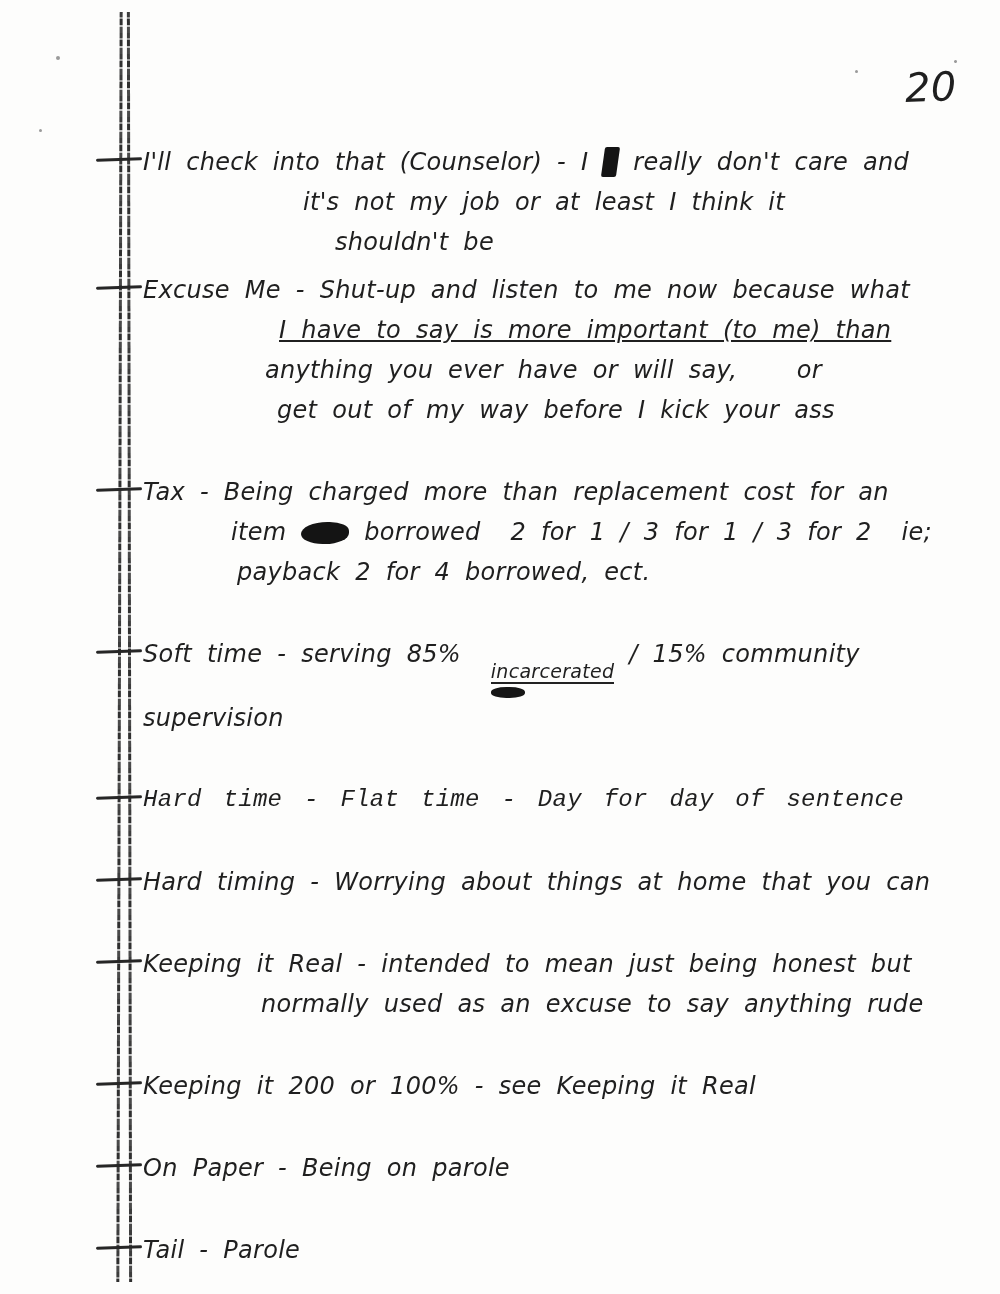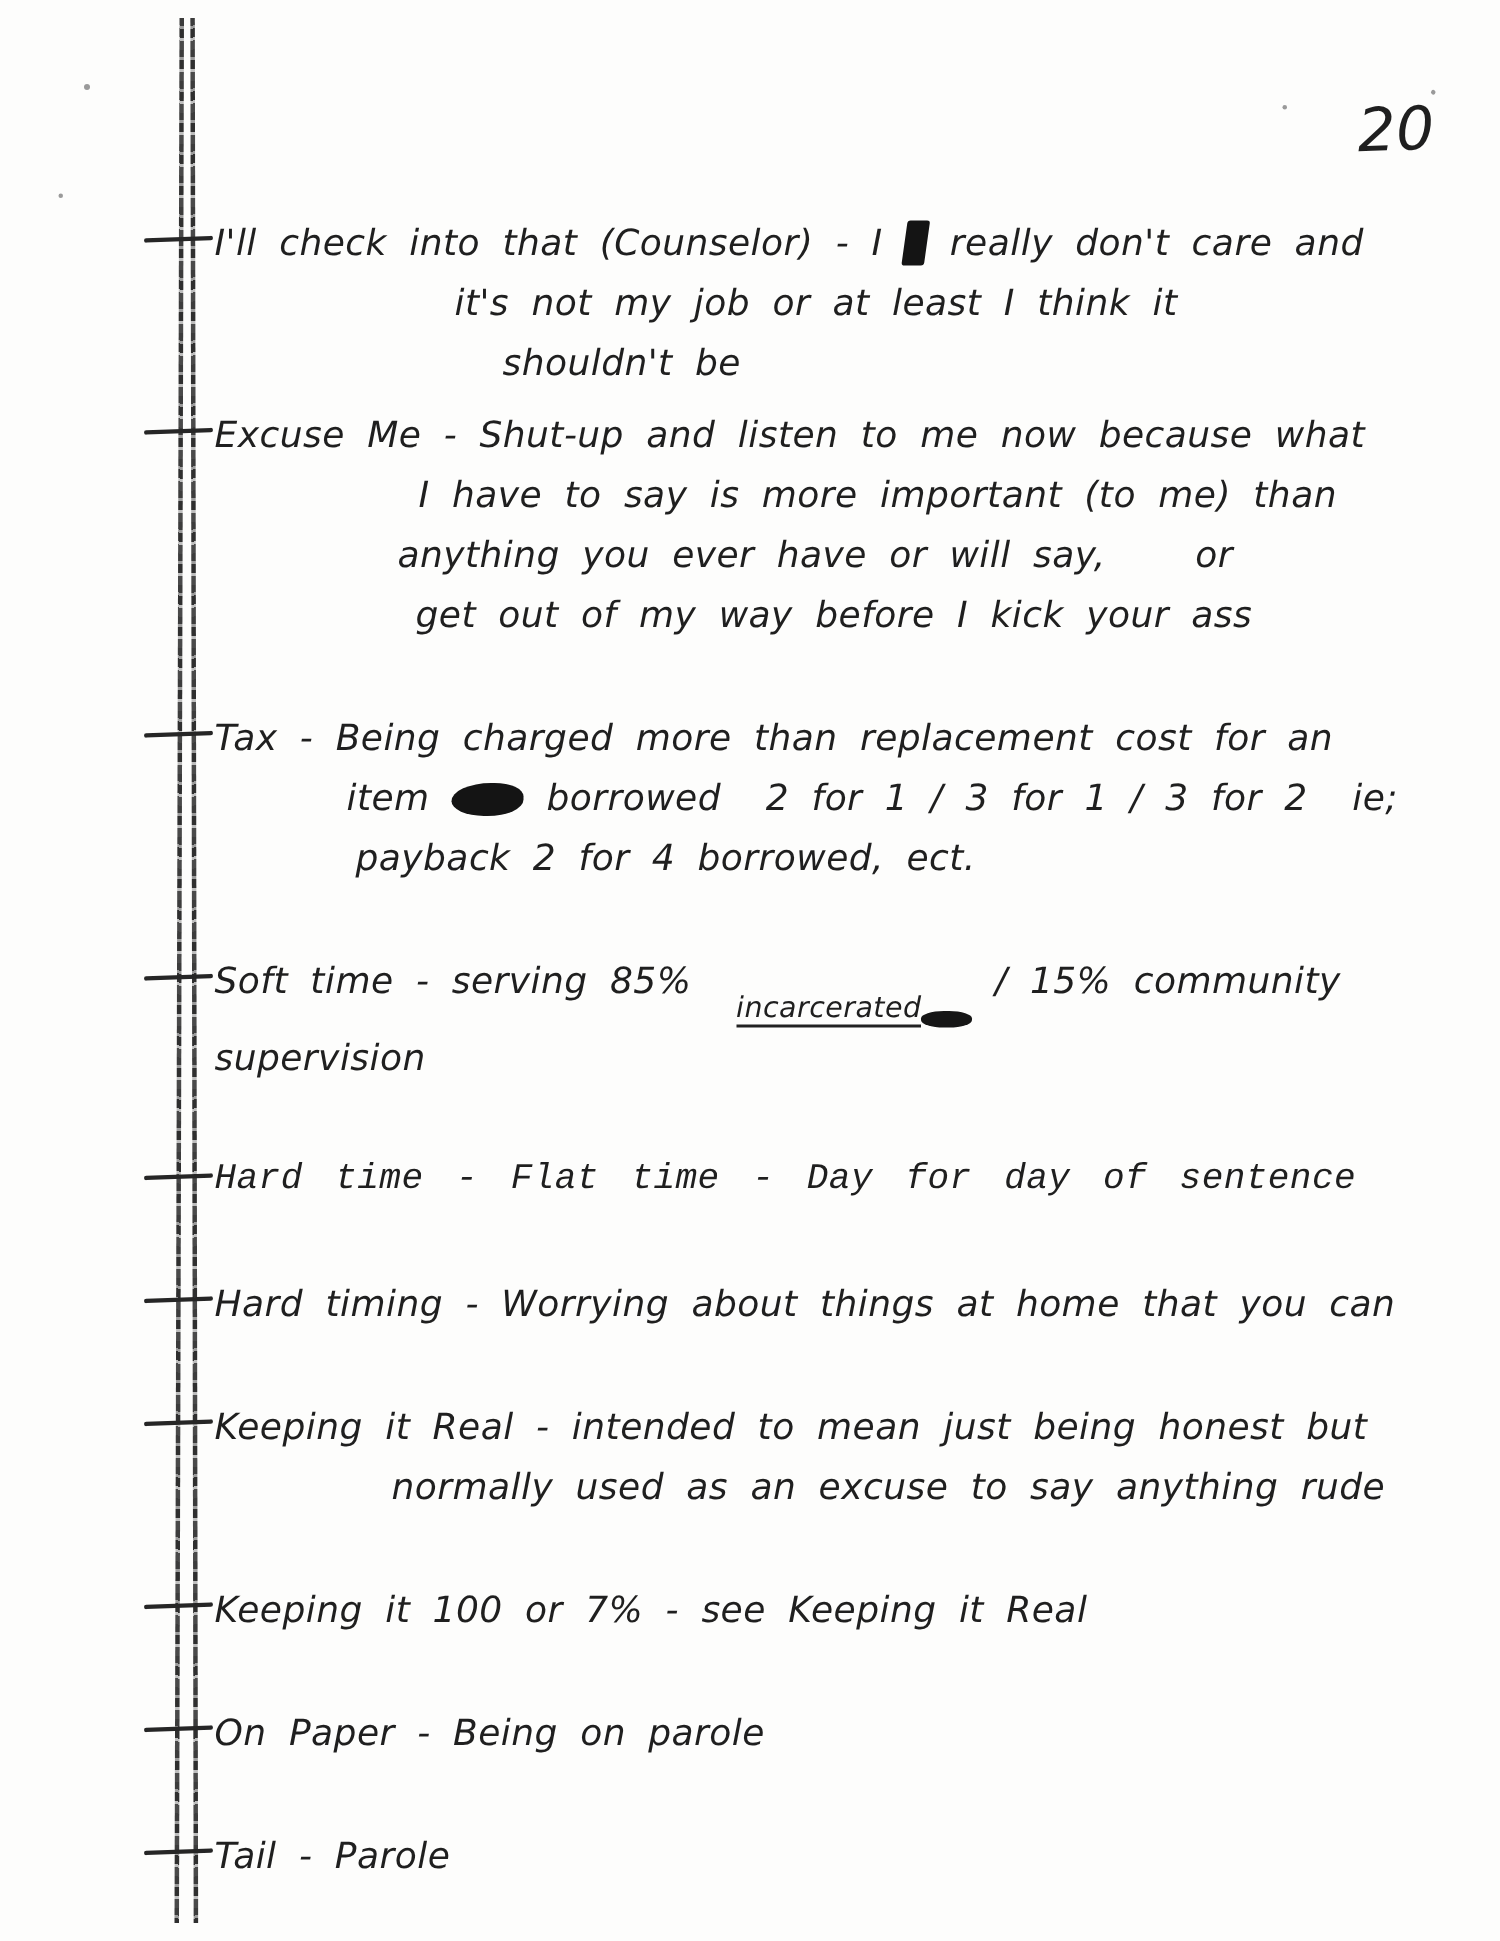--- a/index.html
+++ b/index.html
@@ -48,21 +48,21 @@
   .redact{display:inline-block;background:#141414;}
   .redact.small{
     width:15px;height:30px;vertical-align:-7px;
     transform:skewX(-8deg);border-radius:2px;
   }
   .redact.blob{
     width:48px;height:22px;vertical-align:-4px;
     border-radius:55% 40% 50% 45%;
   }
   .stack{
-    display:inline-flex;flex-direction:row;align-items:flex-end;
+    display:inline-flex;flex-direction:column;align-items:flex-start;
     vertical-align:-16px;line-height:1;
   }
   .stack-top{
     font-size:19px;border-bottom:2px solid #222;padding-bottom:1px;
   }
   .stack-blob{
     width:34px;height:11px;background:#161616;
     border-radius:45%;margin-top:3px;
   }
   .speck{position:absolute;background:#9a9a9a;border-radius:50%;}
@@ -84,21 +84,21 @@
   <div class="entries hand">
       <div class="entry">
         <div class="tick"></div>
         <div class="line" style="padding-left: 0px;"><span>I'll check into that (Counselor) - I </span><span class="redact small"></span><span> really don't care and</span></div>
         <div class="line" style="padding-left: 160px;"><span>it's not my job or at least I think it</span></div>
         <div class="line" style="padding-left: 192px;"><span>shouldn't be</span></div>
       </div>
       <div class="entry">
         <div class="tick"></div>
         <div class="line" style="padding-left: 0px;"><span>Excuse Me - Shut-up and listen to me now because what</span></div>
-        <div class="line" style="padding-left: 136px;"><span>I have to say is more important (to me) than</span></div>
+        <div class="line" style="padding-left: 136px; text-decoration: underline;"><span>I have to say is more important (to me) than</span></div>
         <div class="line" style="padding-left: 122px;"><span>anything you ever have or will say,    or</span></div>
         <div class="line" style="padding-left: 134px;"><span>get out of my way before I kick your ass</span></div>
       </div>
       <div class="entry">
         <div class="tick"></div>
         <div class="line" style="padding-left: 0px;"><span>Tax - Being charged more than replacement cost for an</span></div>
         <div class="line" style="padding-left: 88px;"><span>item </span><span class="redact blob"></span><span> borrowed  2 for 1 / 3 for 1 / 3 for 2  ie;</span></div>
         <div class="line" style="padding-left: 94px;"><span>payback 2 for 4 borrowed, ect.</span></div>
       </div>
       <div class="entry">
@@ -113,21 +113,21 @@
         <div class="tick"></div>
         <div class="line" style="padding-left: 0px;"><span>Hard timing - Worrying about things at home that you can</span></div>
       </div>
       <div class="entry">
         <div class="tick"></div>
         <div class="line" style="padding-left: 0px;"><span>Keeping it Real - intended to mean just being honest but</span></div>
         <div class="line" style="padding-left: 118px;"><span>normally used as an excuse to say anything rude</span></div>
       </div>
       <div class="entry">
         <div class="tick"></div>
-        <div class="line" style="padding-left: 0px;"><span>Keeping it 100 or 7% - see Keeping it Real</span></div>
+        <div class="line" style="padding-left: 0px;"><span>Keeping it 200 or 100% - see Keeping it Real</span></div>
       </div>
       <div class="entry">
         <div class="tick"></div>
         <div class="line" style="padding-left: 0px;"><span>On Paper - Being on parole</span></div>
       </div>
       <div class="entry">
         <div class="tick"></div>
         <div class="line" style="padding-left: 0px;"><span>Tail - Parole</span></div>
       </div>
     </div>

